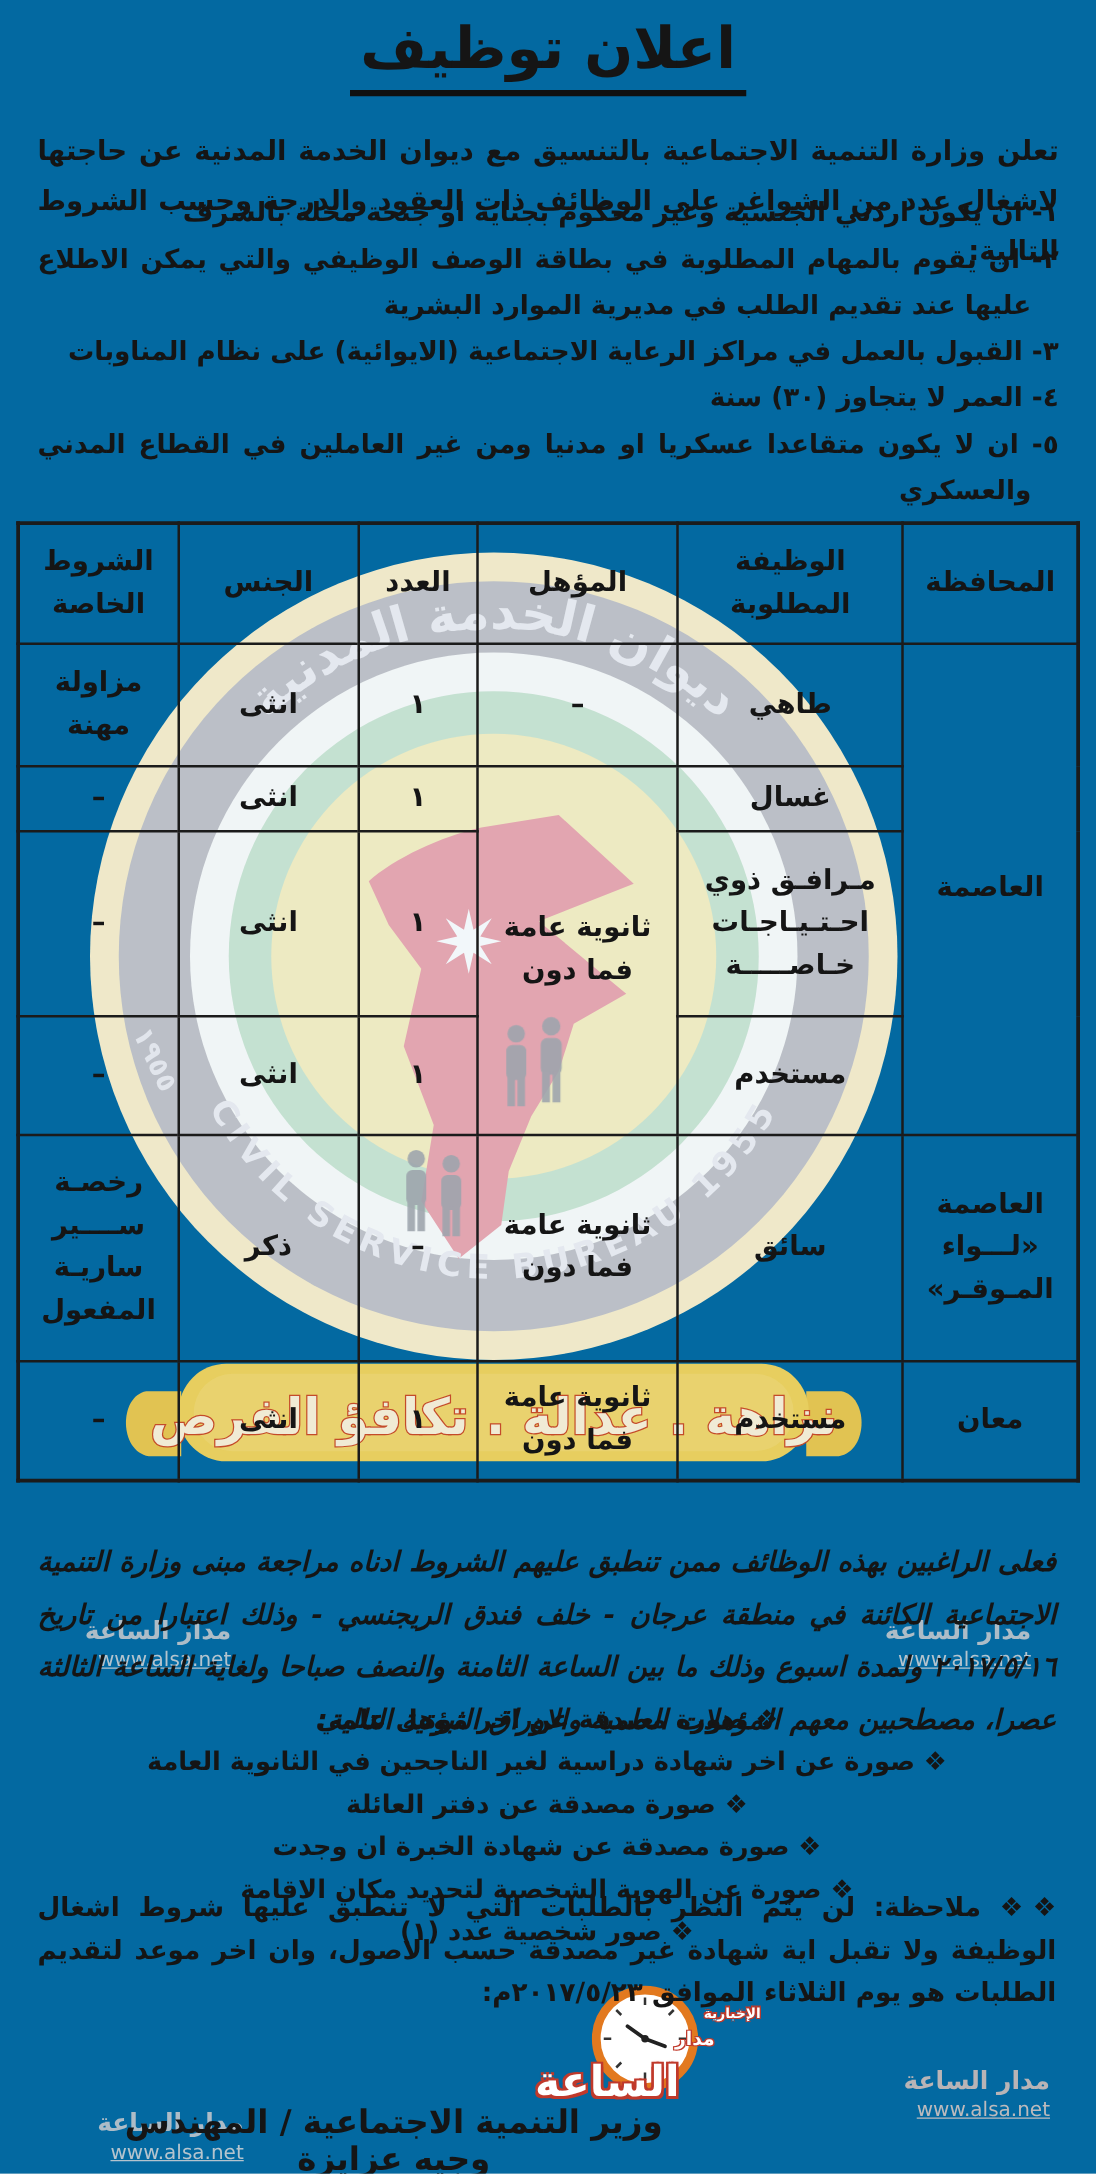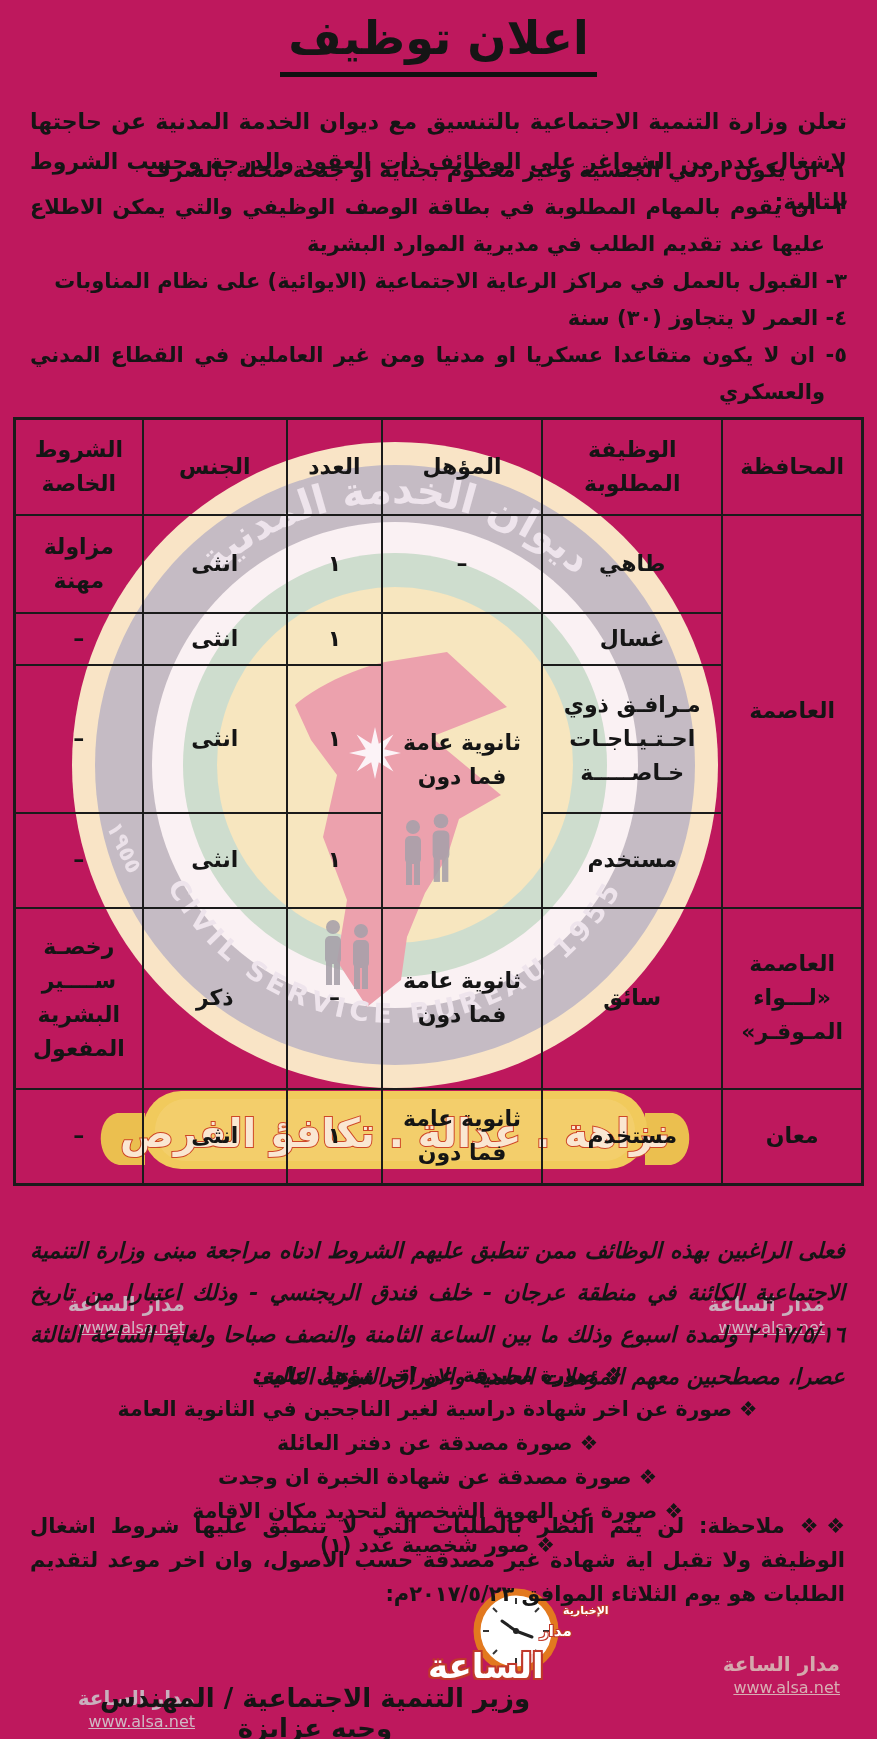--- a/index.html
+++ b/index.html
@@ -1,20 +1,20 @@
 <!DOCTYPE html>
 <html lang="ar" dir="rtl"><head>
 <meta charset="utf-8">
 <style>
   html,body{margin:0;padding:0;background:#e8e8e8;}
   .page{
     position:relative;
     width:877px;height:1739px;
     margin:0 auto;
-    background:#be185d;
+    background:#0369a1;
     overflow:hidden;
     direction:rtl;
     font-family:"DejaVu Sans",sans-serif;
     font-weight:700;
     color:#151515;
   }
   
   .title-wrap{position:absolute;top:8px;left:0;right:0;text-align:center;z-index:3;}
   .title-wrap .t{
     display:inline-block;font-size:46px;line-height:60px;
@@ -220,21 +220,21 @@
       <td>العاصمة
 «لـــواء
 المـوقـر»</td>
       <td>سائق</td>
       <td>ثانوية عامة
 فما دون</td>
       <td>–</td>
       <td>ذكر</td>
       <td>رخصـة
 ســــير
-البشرية
+ساريـة
 المفعول</td>
     </tr>
     <tr class="h96">
       <td>معان</td>
       <td>مستخدم</td>
       <td>ثانوية عامة
 فما دون</td>
       <td>١</td>
       <td>انثى</td>
       <td>–</td>

